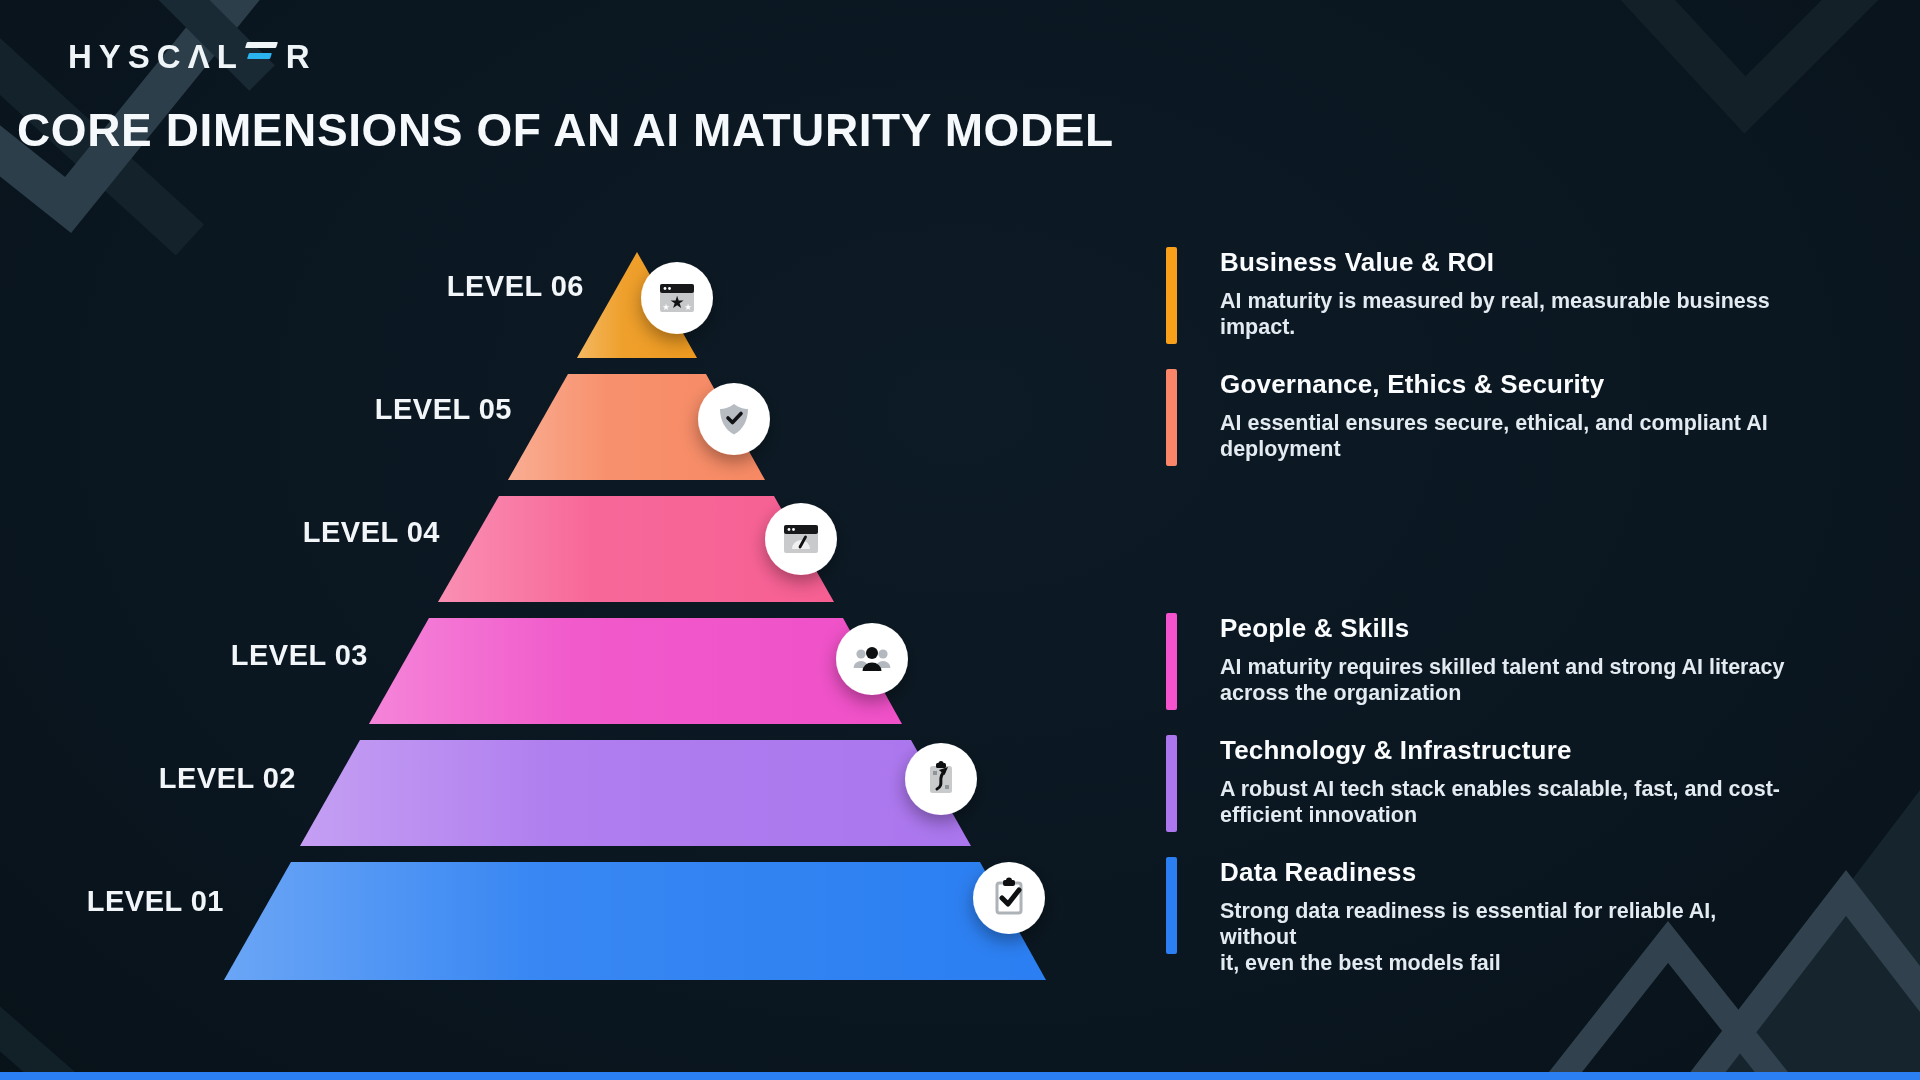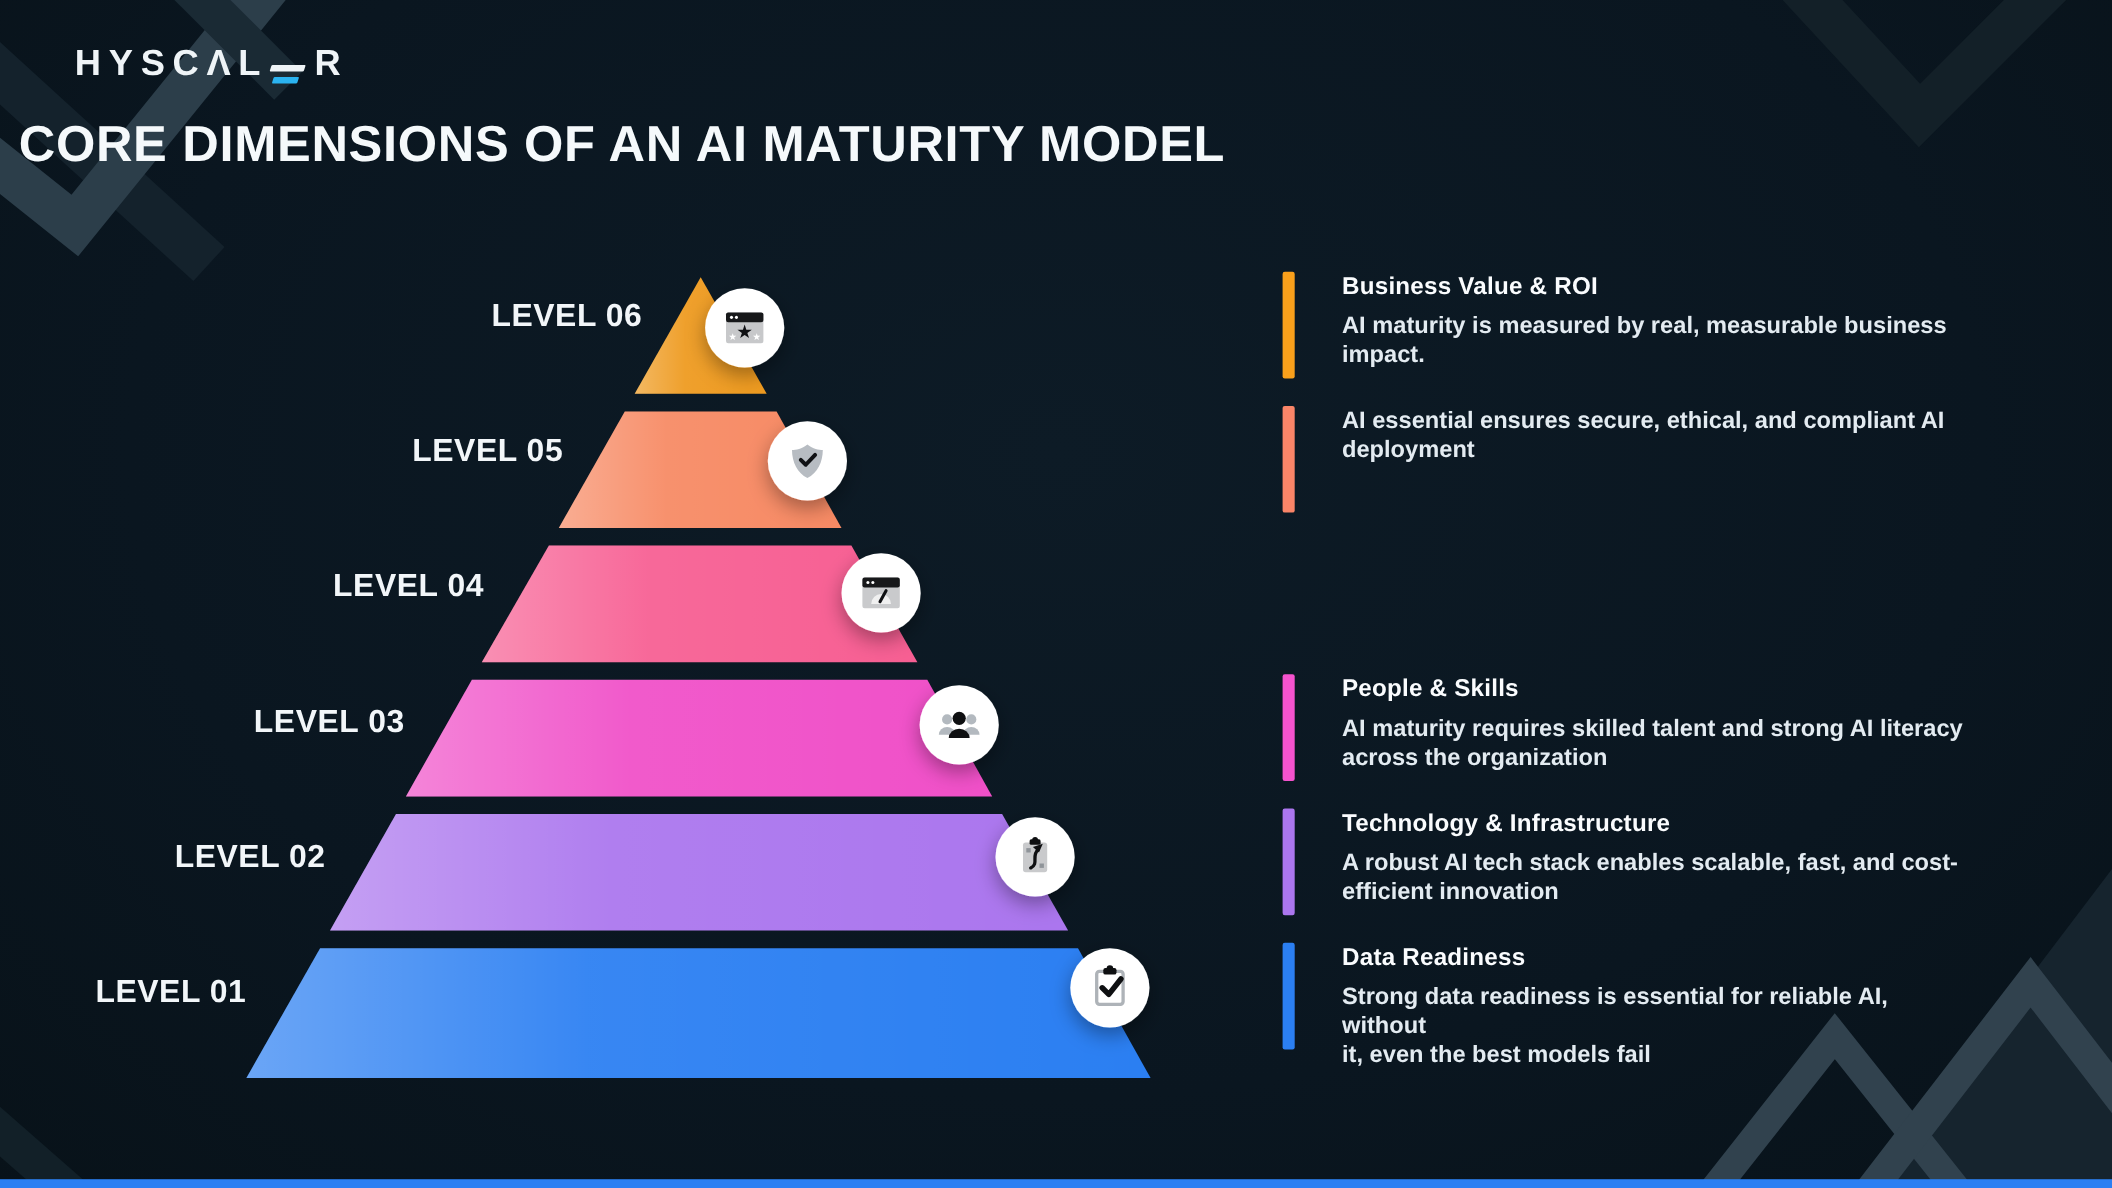--- a/index.html
+++ b/index.html
@@ -4,38 +4,38 @@
 <style>
   html,body{margin:0;padding:0;background:#081218;}
   .canvas{
     position:relative;width:1920px;height:1080px;overflow:hidden;
     background:radial-gradient(ellipse at 50% 38%, #0d1b26 0%, #0a1620 62%, #081219 100%);
     font-family:"Liberation Sans", sans-serif;
   }
   svg{display:block;}
   .bg-svg{position:absolute;inset:0;pointer-events:none;}
   .logo{
-    position:absolute;left:68px;top:38px;display:flex;align-items:flex-end;
+    position:absolute;left:68px;top:38px;display:flex;align-items:flex-start;
     font-size:33px;font-weight:800;letter-spacing:7px;color:#eff4f7;
   }
   .logo-bars{display:inline-flex;flex-direction:column;gap:5px;margin:4px 9px 0 2px;}
   .logo-bar{height:6px;transform:skewX(-18deg);border-radius:1px;}
   .logo-bar-top{width:31px;background:#eff4f7;}
   .logo-bar-bottom{width:23px;margin-left:2px;}
   .title{
     position:absolute;left:0;top:86px;width:100%;margin:17px;text-align:left;
     font-size:46px;font-weight:800;letter-spacing:0.6px;color:#f5f9fb;
   }
   .pyramid-svg{position:absolute;left:0;top:0;}
   .lvl-label{font-family:"Liberation Sans",sans-serif;font-size:29px;font-weight:800;fill:#f2f6f9;letter-spacing:0.5px;}
   .panel{position:absolute;left:1166px;top:247px;width:640px;height:730px;}
   .panel-item{position:absolute;left:0;display:flex;}
   .panel-bar{width:11px;height:97px;border-radius:2px;flex-shrink:0;}
   .panel-text{margin-left:43px;width:570px;}
-  .panel-title{margin:0 0 10px 0;font-size:22px;font-weight:700;color:#fafcfe;letter-spacing:0.2px;}
+  .panel-title{margin:0 0 10px 0;font-size:26px;font-weight:700;color:#fafcfe;letter-spacing:0.2px;}
   .panel-desc{margin:0;font-size:21.5px;line-height:1.22;color:#e3ebf1;white-space:pre-line;font-weight:bold;}
   .bottom-strip{position:absolute;left:0;right:0;bottom:0;height:8px;}
 </style>
 </head>
 <body>
 
 <div class="canvas">
 
   <svg class="bg-svg" viewBox="0 0 1920 1080">
     <g fill="none">
@@ -165,20 +165,21 @@
       <div class="panel-bar" style="background: rgb(249, 160, 27);"></div>
       <div class="panel-text">
         <h2 class="panel-title">Business Value &amp; ROI</h2>
         <p class="panel-desc">AI maturity is measured by real, measurable business
 impact.</p>
       </div>
     </div>
     <div class="panel-item" style="top:122px">
       <div class="panel-bar" style="background: rgb(250, 133, 104);"></div>
       <div class="panel-text">
+        <h2 class="panel-title">Governance, Ethics &amp; Security</h2>
         <p class="panel-desc">AI essential ensures secure, ethical, and compliant AI
 deployment</p>
       </div>
     </div>
     <div class="panel-item" style="top:366px">
       <div class="panel-bar" style="background: rgb(245, 83, 206);"></div>
       <div class="panel-text">
         <h2 class="panel-title">People &amp; Skills</h2>
         <p class="panel-desc">AI maturity requires skilled talent and strong AI literacy
 across the organization</p>

